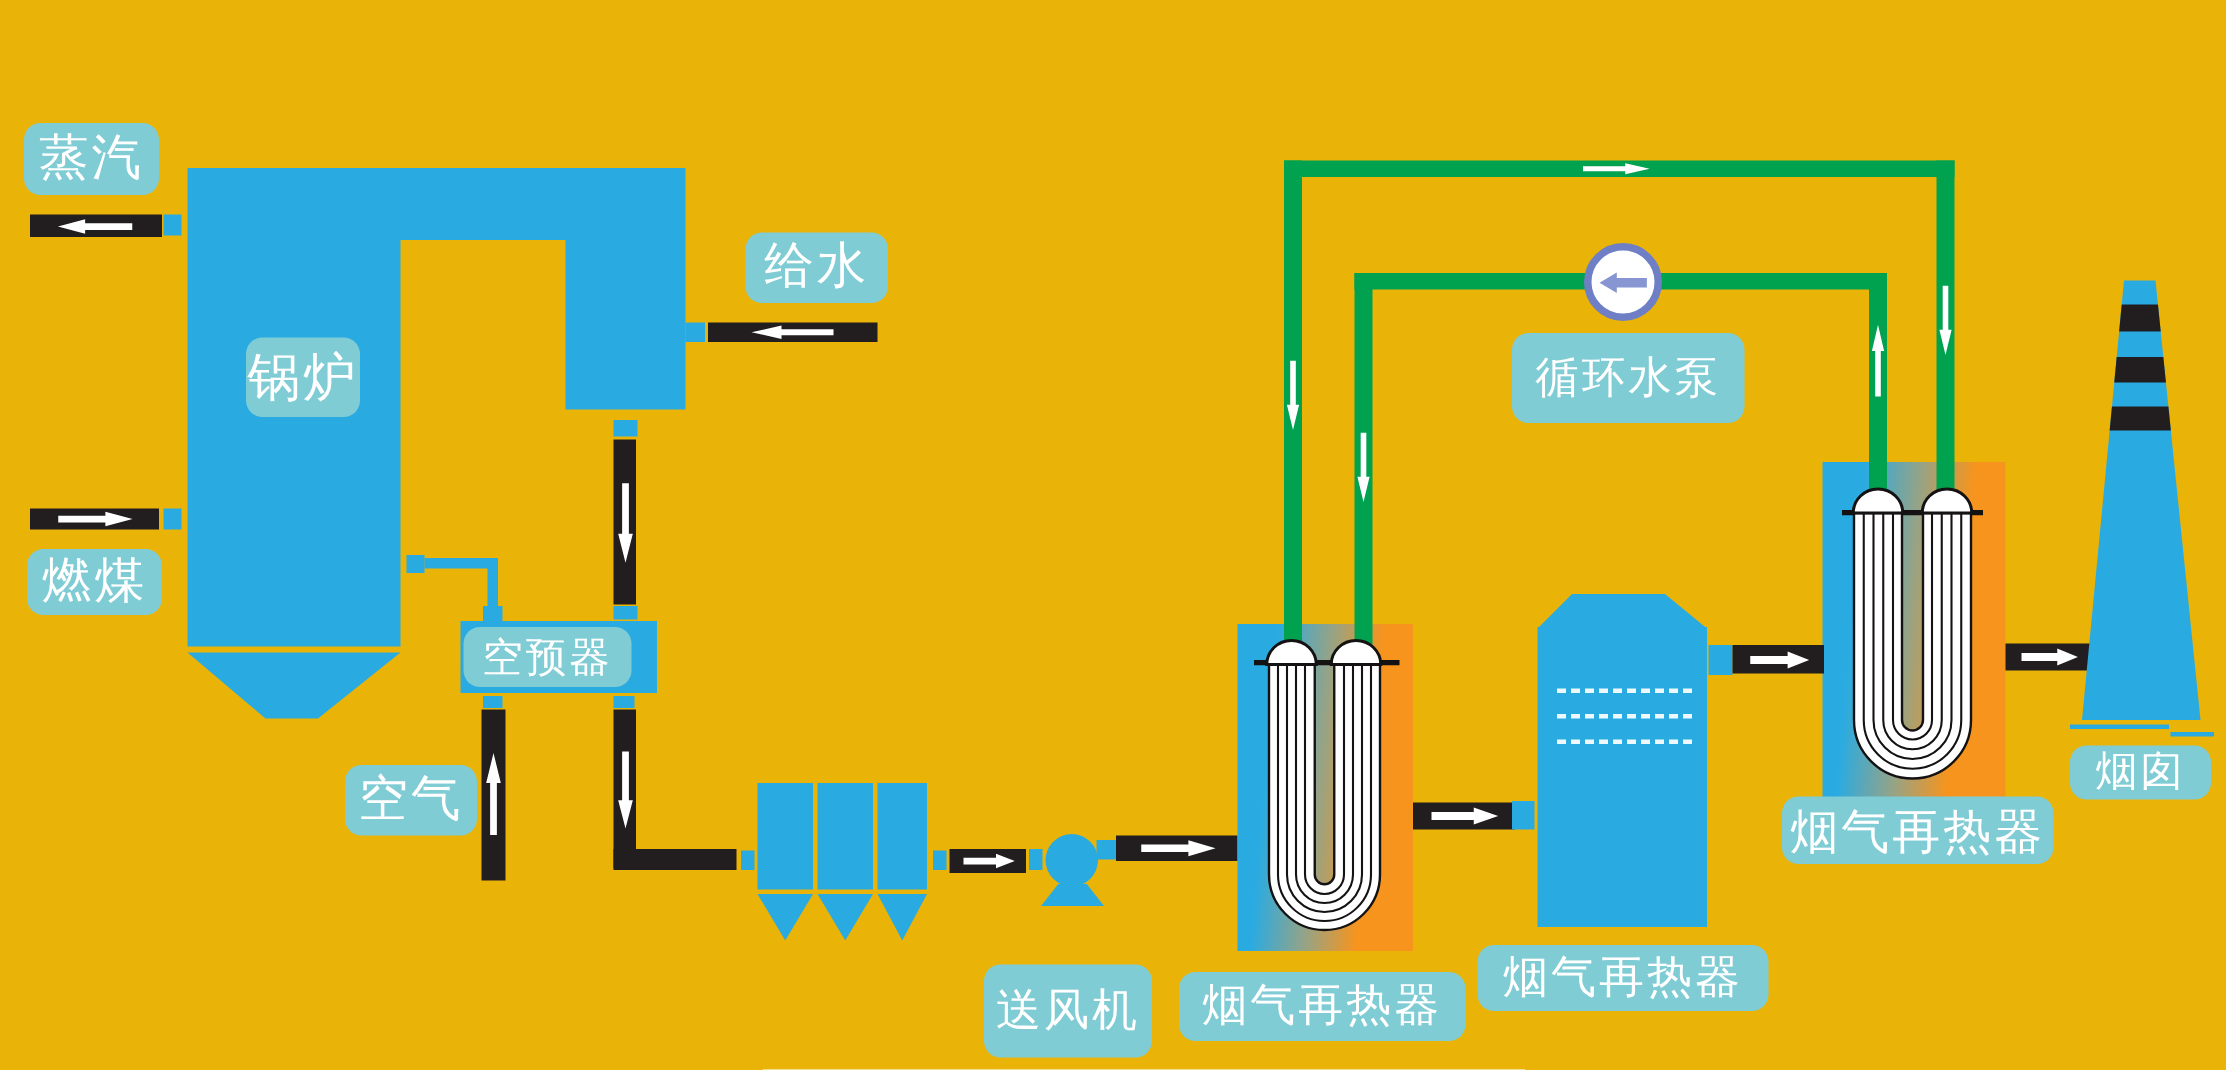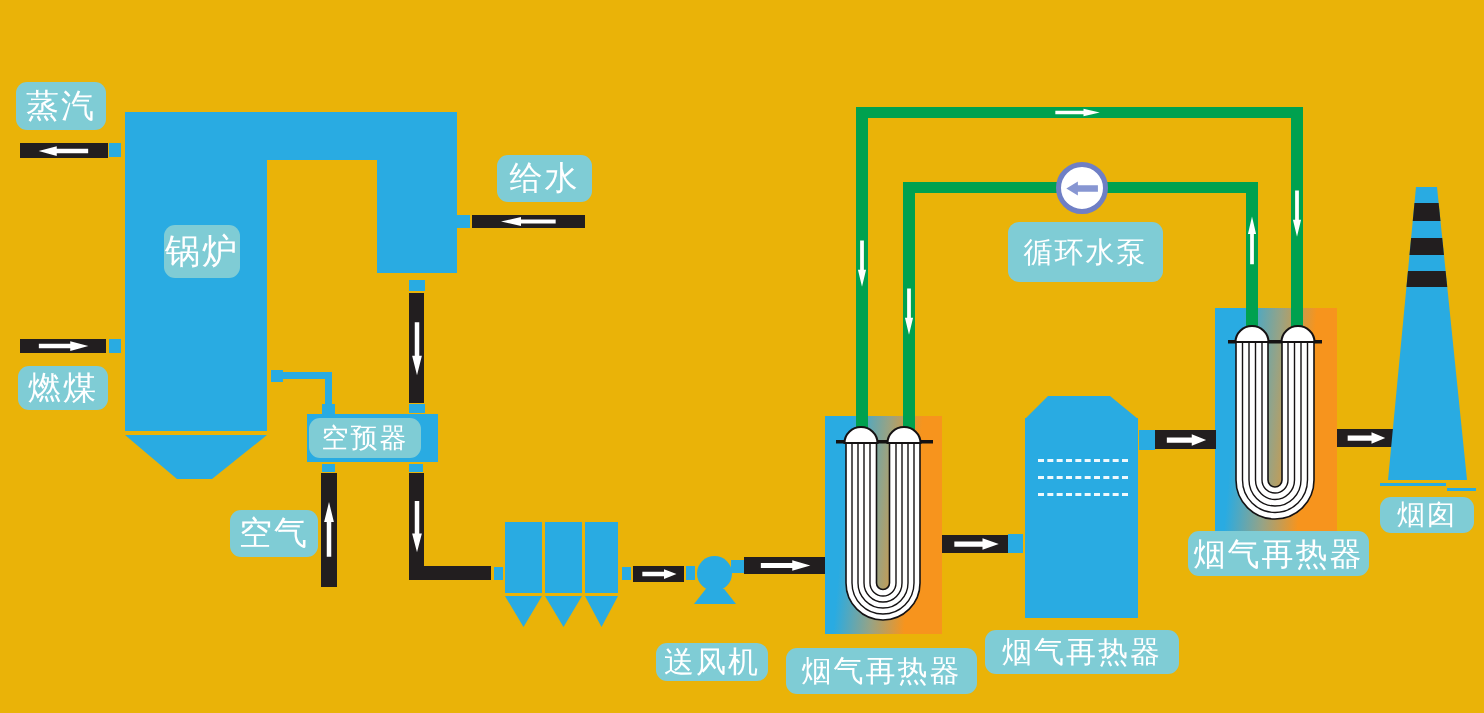--- a/index.html
+++ b/index.html
@@ -222,20 +222,20 @@
   <svg class="arr abs" style="left:1064px;top:180px;color:#8796d2" width="37" height="17">
       <use href="#ar-l"></use>
     </svg>
 
   <div class="lbl" style="left:16px;top:82px;width:90px;height:48px;font-size:33px">蒸汽</div>
   <div class="lbl" style="left:164px;top:225px;width:76px;height:53px;font-size:35px">锅炉</div>
   <div class="lbl" style="left:18px;top:366px;width:90px;height:44px;font-size:33px">燃煤</div>
   <div class="lbl" style="left:497px;top:155px;width:95px;height:47px;font-size:33px">给水</div>
   <div class="lbl" style="left:309px;top:418px;width:112px;height:40px;font-size:27px">空预器</div>
   <div class="lbl" style="left:230px;top:510px;width:88px;height:47px;font-size:33px">空气</div>
-  <div class="lbl" style="left:656px;top:643px;width:112px;height:38px;font-size:30px">送风机</div>
+  <div class="lbl" style="left:656px;top:643px;width:112px;height:62px;font-size:30px">送风机</div>
   <div class="lbl" style="left:786px;top:648px;width:191px;height:46px;font-size:30px">烟气再热器</div>
   <div class="lbl" style="left:985px;top:630px;width:194px;height:44px;font-size:30px">烟气再热器</div>
   <div class="lbl" style="left:1188px;top:531px;width:181px;height:45px;font-size:32px">烟气再热器</div>
   <div class="lbl" style="left:1380px;top:497px;width:94px;height:36px;font-size:28px">烟囱</div>
   <div class="lbl" style="left:1008px;top:222px;width:155px;height:60px;font-size:29px">循环水泵</div>
 
 </div>
 
 </body></html>

